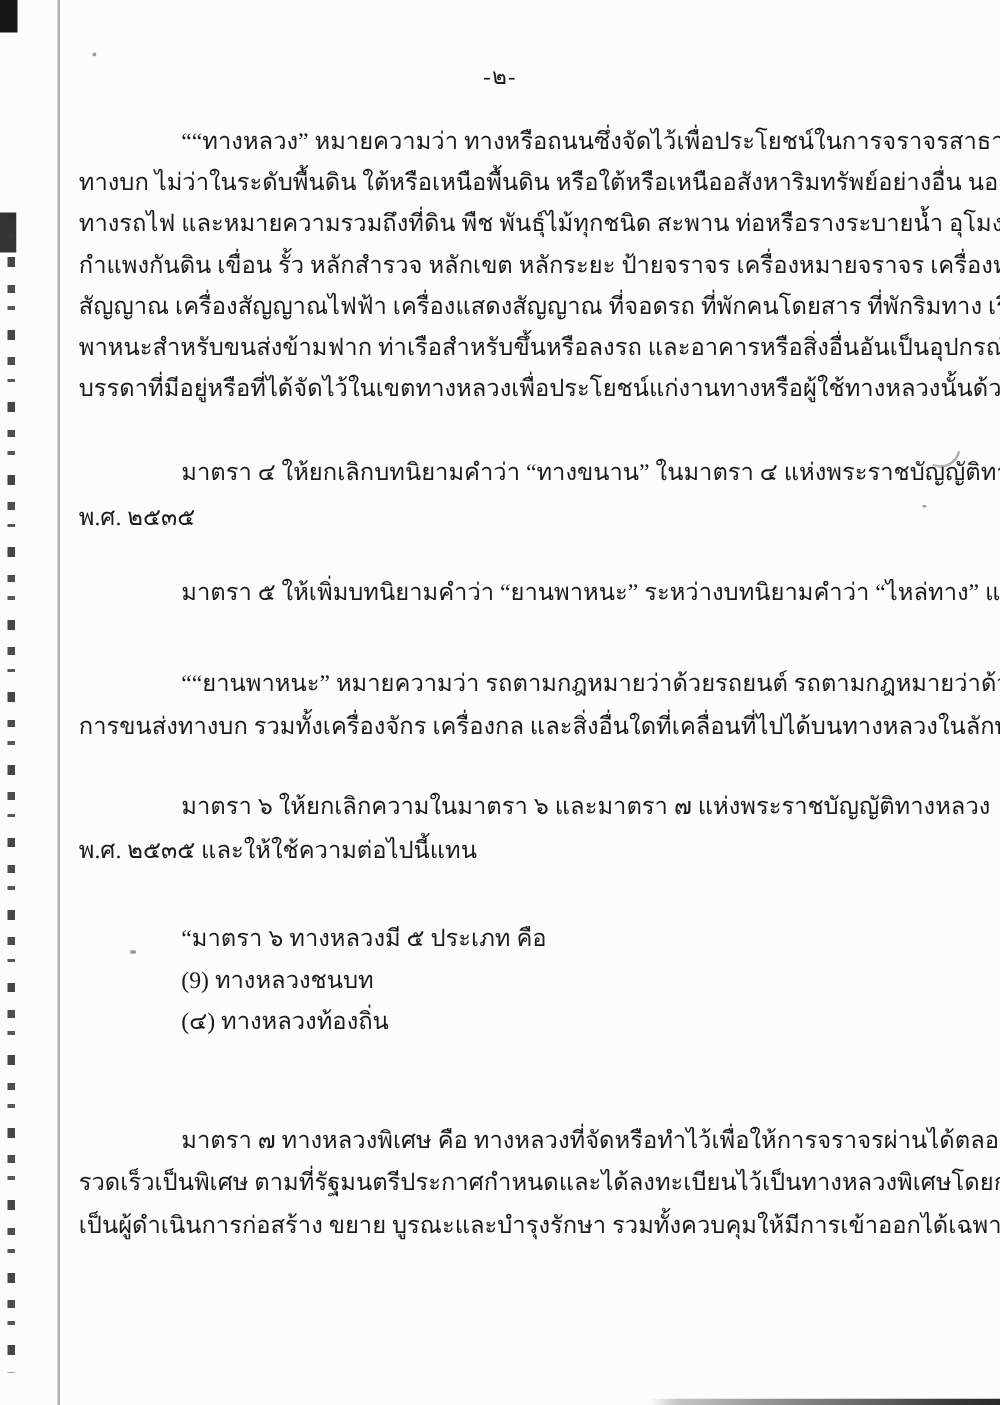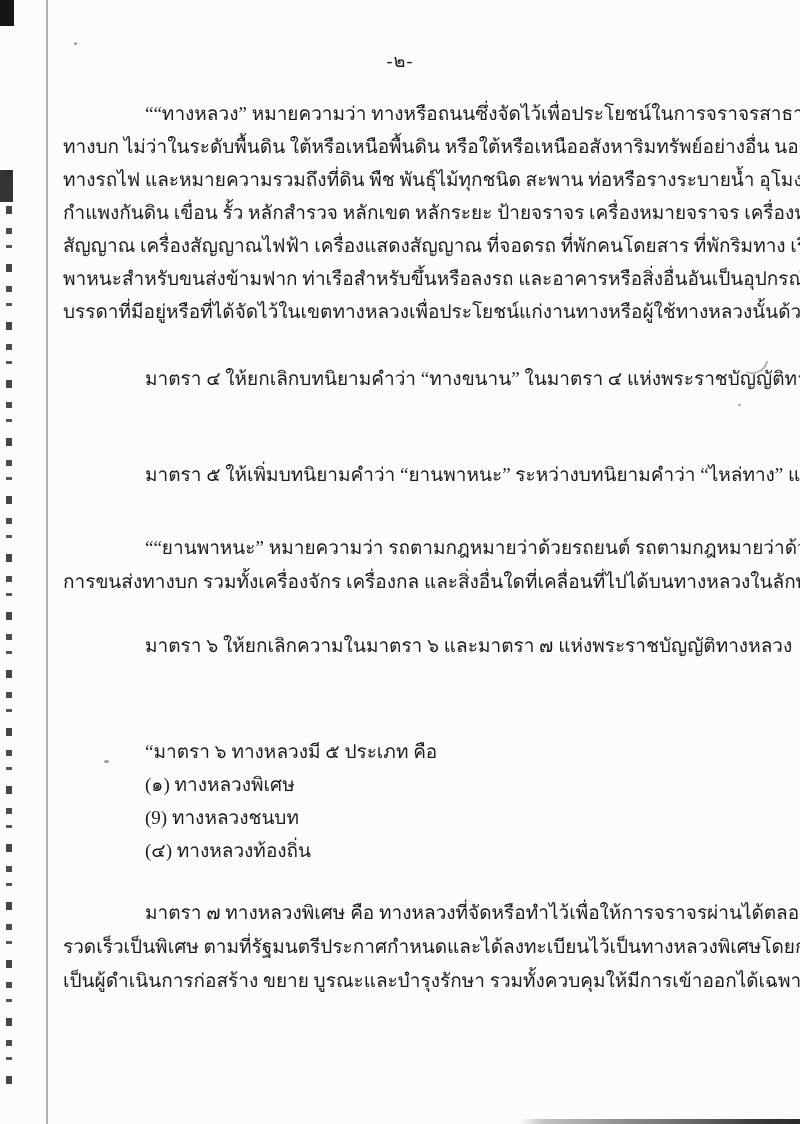--- a/index.html
+++ b/index.html
@@ -111,34 +111,35 @@
         <div class="line indent">““ทางหลวง” หมายความว่า ทางหรือถนนซึ่งจัดไว้เพื่อประโยชน์ในการจราจรสาธารณะ</div>
         <div class="line">ทางบก ไม่ว่าในระดับพื้นดิน ใต้หรือเหนือพื้นดิน หรือใต้หรือเหนืออสังหาริมทรัพย์อย่างอื่น นอกจาก</div>
         <div class="line">ทางรถไฟ และหมายความรวมถึงที่ดิน พืช พันธุ์ไม้ทุกชนิด สะพาน ท่อหรือรางระบายน้ำ อุโมงค์ ร่องน้ำ</div>
         <div class="line">กำแพงกันดิน เขื่อน รั้ว หลักสำรวจ หลักเขต หลักระยะ ป้ายจราจร เครื่องหมายจราจร เครื่องหมาย</div>
         <div class="line">สัญญาณ เครื่องสัญญาณไฟฟ้า เครื่องแสดงสัญญาณ ที่จอดรถ ที่พักคนโดยสาร ที่พักริมทาง เรือหรือ</div>
         <div class="line">พาหนะสำหรับขนส่งข้ามฟาก ท่าเรือสำหรับขึ้นหรือลงรถ และอาคารหรือสิ่งอื่นอันเป็นอุปกรณ์งานทาง</div>
         <div class="line">บรรดาที่มีอยู่หรือที่ได้จัดไว้ในเขตทางหลวงเพื่อประโยชน์แก่งานทางหรือผู้ใช้ทางหลวงนั้นด้วย”</div>
       </div>
       <div class="para" style="top: 361px; --lh: 36px;">
         <div class="line indent">มาตรา ๔ ให้ยกเลิกบทนิยามคำว่า “ทางขนาน” ในมาตรา ๔ แห่งพระราชบัญญัติทางหลวง</div>
+        <div class="line">พ.ศ. ๒๕๓๕</div>
       </div>
       <div class="para" style="top: 458px; --lh: 34px;">
         <div class="line indent">มาตรา ๕ ให้เพิ่มบทนิยามคำว่า “ยานพาหนะ” ระหว่างบทนิยามคำว่า “ไหล่ทาง” และคำ</div>
       </div>
       <div class="para" style="top: 531px; --lh: 34px;">
         <div class="line indent">““ยานพาหนะ” หมายความว่า รถตามกฎหมายว่าด้วยรถยนต์ รถตามกฎหมายว่าด้วย</div>
         <div class="line">การขนส่งทางบก รวมทั้งเครื่องจักร เครื่องกล และสิ่งอื่นใดที่เคลื่อนที่ไปได้บนทางหลวงในลักษณะเดียวกัน”</div>
       </div>
       <div class="para" style="top: 628px; font-family: Liberation Serif, serif; --lh: 35px;">
         <div class="line indent">มาตรา ๖ ให้ยกเลิกความในมาตรา ๖ และมาตรา ๗ แห่งพระราชบัญญัติทางหลวง</div>
+        <div class="line">พ.ศ. ๒๕๓๕ และให้ใช้ความต่อไปนี้แทน</div>
       </div>
       <div class="para" style="top: 735px; --lh: 33px;">
         <div class="line indent">“มาตรา ๖ ทางหลวงมี ๕ ประเภท คือ</div>
-        <div class="line indent">(๑) ทางหลวงพิเศษ</div>
         <div class="line indent">(9) ทางหลวงชนบท</div>
         <div class="line indent">(๔) ทางหลวงท้องถิ่น</div>
       </div>
       <div class="para" style="top: 896px; --lh: 34px;">
         <div class="line indent">มาตรา ๗ ทางหลวงพิเศษ คือ ทางหลวงที่จัดหรือทำไว้เพื่อให้การจราจรผ่านได้ตลอด</div>
         <div class="line">รวดเร็วเป็นพิเศษ ตามที่รัฐมนตรีประกาศกำหนดและได้ลงทะเบียนไว้เป็นทางหลวงพิเศษโดยกรมทางหลวง</div>
         <div class="line">เป็นผู้ดำเนินการก่อสร้าง ขยาย บูรณะและบำรุงรักษา รวมทั้งควบคุมให้มีการเข้าออกได้เฉพาะ</div>
       </div>
     </div>
 

